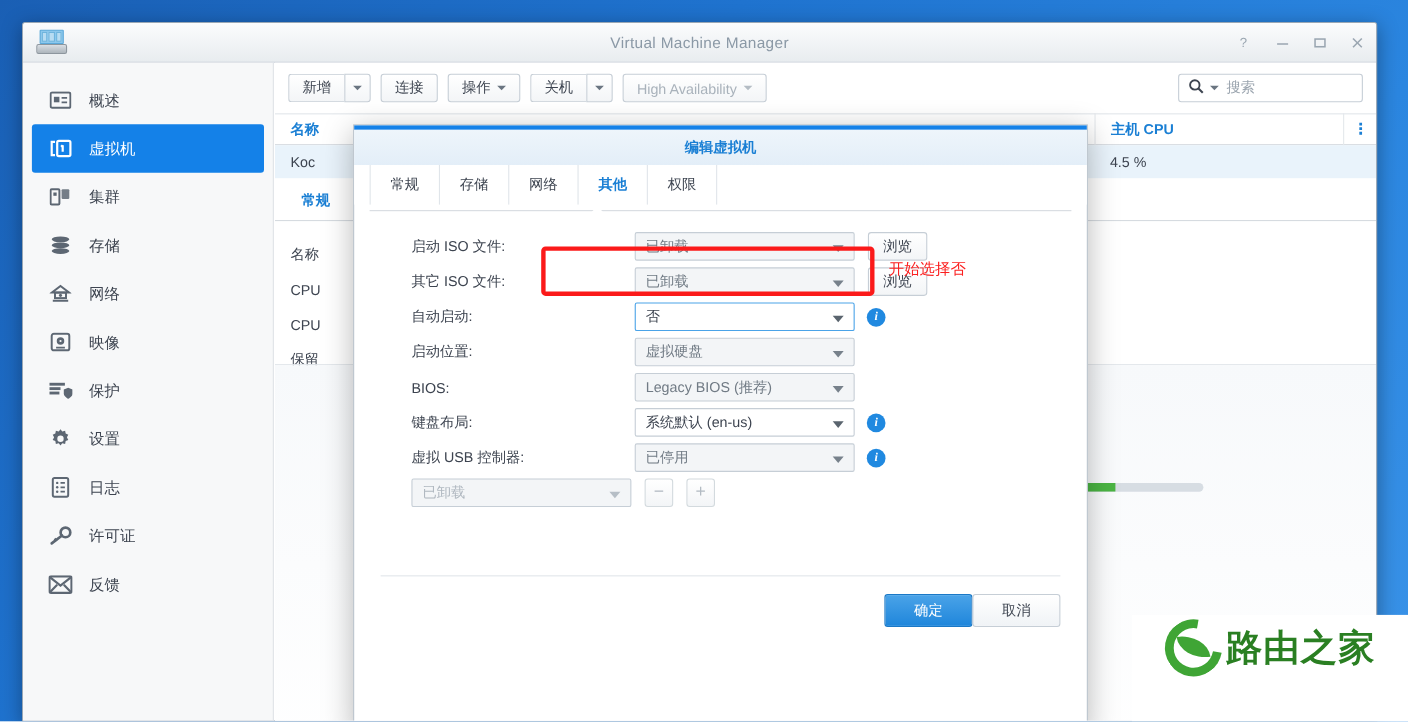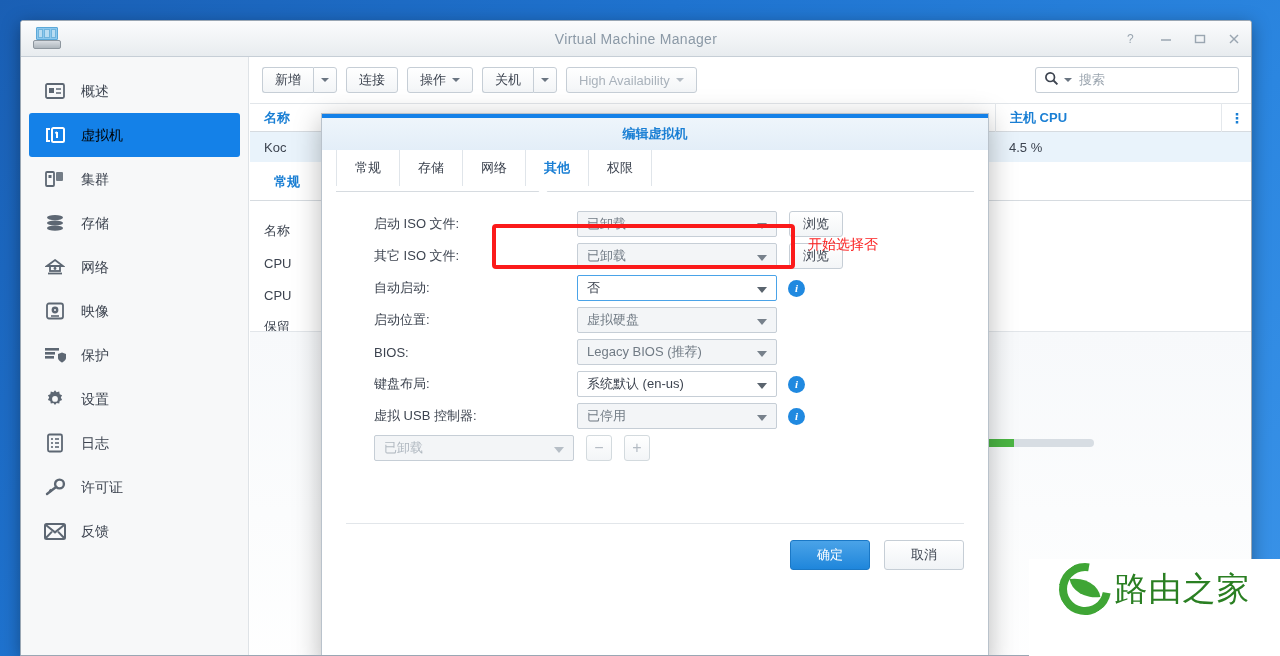--- a/index.html
+++ b/index.html
@@ -87,21 +87,21 @@
     border-radius: 3px;
     cursor: pointer;
     color: #3d4450;
     font-size: 14px;
   }
   .nav-item .ico {
     width: 26px; height: 24px; margin-right: 13px;
     display: flex; align-items: center; justify-content: center;
     color: #5d6773;
   }
-  .nav-item.active { background: #1481e8; color: #000000; }
+  .nav-item.active { background: #1481e8; color: #ffffff; }
   .nav-item.active .ico { color: #ffffff; }
   .nav-label { line-height: 1; }
 
   
   #content {
     position: absolute; left: 229px; top: 36px;
     width: 1001px; height: 600px;
     background: #ffffff;
   }
   #toolbar {
@@ -131,21 +131,21 @@
     border-left: 4px solid transparent;
     border-right: 4px solid transparent;
     border-top: 4px solid #6a7581;
     margin-left: 6px;
   }
   .caret.solo { margin-left: 0; }
   .caret.dim { border-top-color: #b4bcc4; }
 
   #search-box {
     position: absolute; right: 12px; top: 10px;
-    width: 204px; height: 26px;
+    width: 168px; height: 26px;
     background: #ffffff;
     border: 1px solid #c6ced6;
     border-radius: 3px;
     display: flex; align-items: center;
     padding: 0 8px;
     font-size: 13px; color: #9aa4ae;
   }
   #search-box .mag { margin-right: 2px; color: #3d4450; }
 
   
@@ -362,21 +362,21 @@
     border-radius: 3px;
     display: flex; align-items: center; justify-content: center;
     font-size: 16px; color: #b3bbc3; cursor: pointer;
   }
   #modal-foot-sep {
     position: absolute; left: 24px; right: 24px; bottom: 62px;
     height: 1px; background: #e2e6ea;
   }
   #modal-foot {
     position: absolute; right: 24px; bottom: 16px;
-    display: flex; gap: 14px;
+    display: flex; 
   }
   .btn-primary {
     width: 80px; height: 30px;
     background: linear-gradient(#4aa3e8, #1f86db);
     border: 1px solid #1a78c6;
     border-radius: 3px;
     color: #ffffff; font-size: 13px;
     display: flex; align-items: center; justify-content: center;
     cursor: pointer;
   }
@@ -426,21 +426,21 @@
     transform: rotate(-35deg);
   }
   #wm-logo .leaf {
     position: absolute; left: 12px; top: 14px;
     width: 28px; height: 22px;
     background: #3fa535;
     border-radius: 0 100% 0 100%;
     transform: rotate(-8deg);
   }
   #wm-cn {
-    font-size: 33px; color: #2a7f22; font-weight: normal;
+    font-size: 33px; color: #2a7f22; font-weight: bold;
     font-family: "DejaVu Sans", sans-serif;
     letter-spacing: 1px;
   }
   #wm-url {
     font-size: 23px; color: #2a2a2a;
     font-family: "Liberation Serif", serif;
   }
 </style>
 </head>
 <body>

